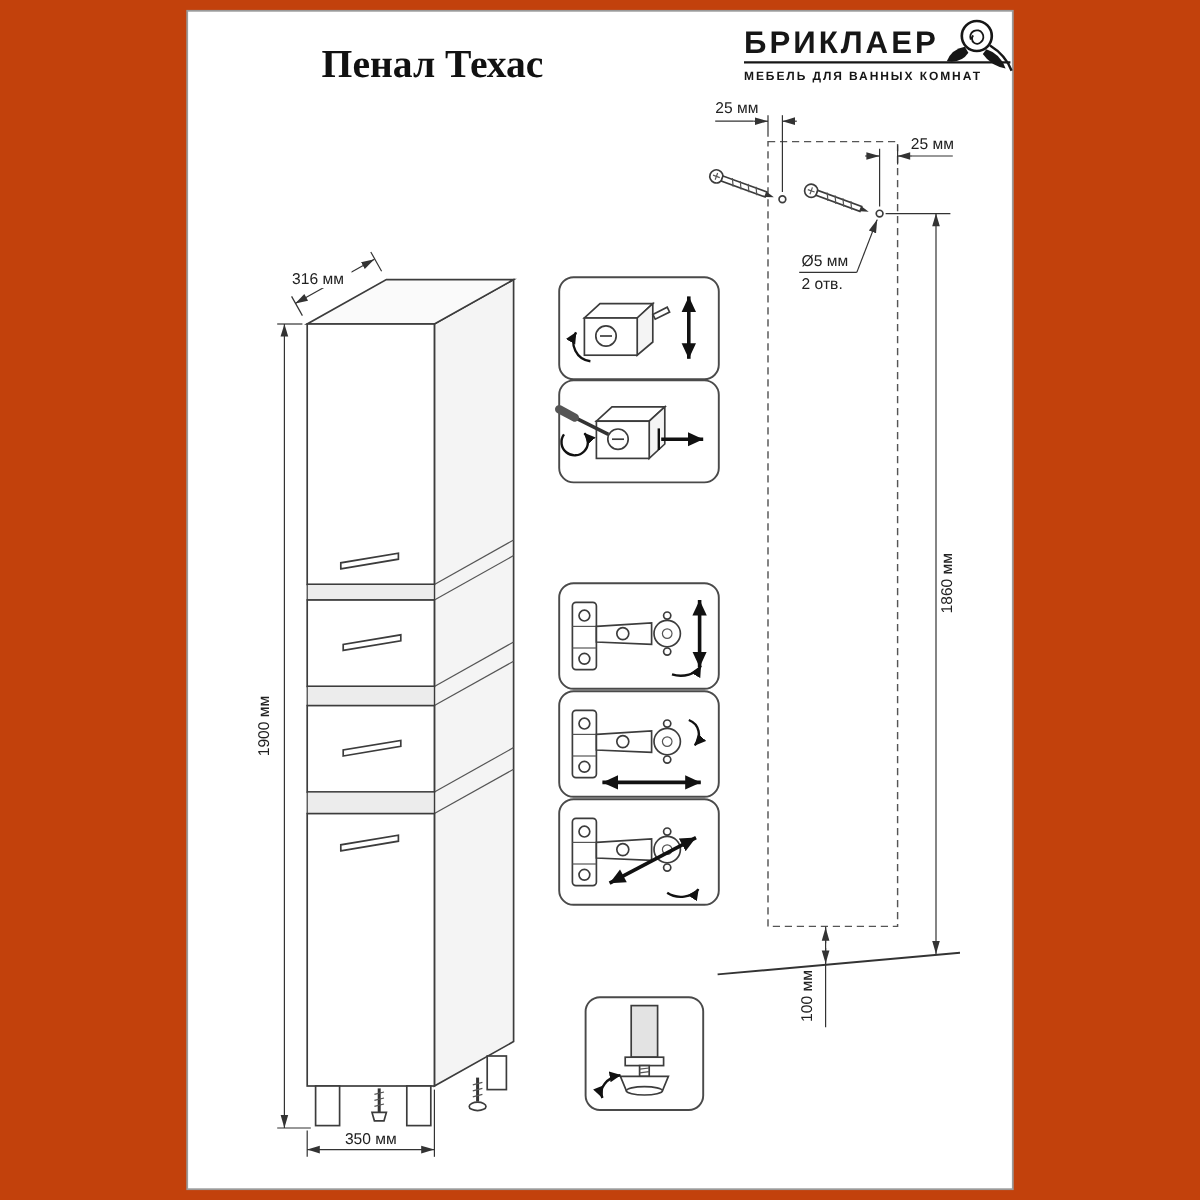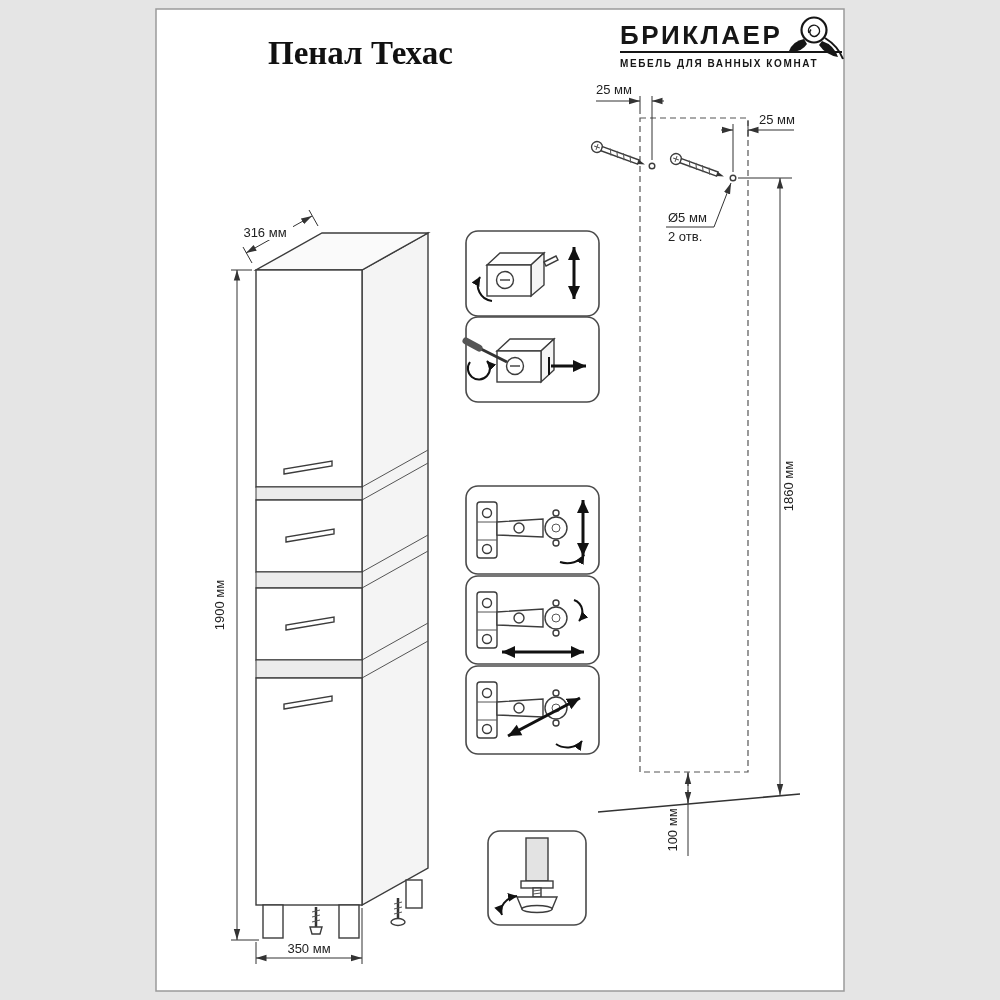--- a/index.html
+++ b/index.html
@@ -1,16 +1,16 @@
 <!DOCTYPE html>
 <html><head>
 <meta charset="utf-8">
 <style>
   html,body{margin:0;padding:0;background:#ffffff;}
-  .page{position:relative;width:1000px;height:1000px;background:#e5e5e5;font-family:"Liberation Sans",sans-serif;overflow:hidden;}
+  .page{position:relative;width:1000px;height:1000px;background:#c2410c;font-family:"Liberation Sans",sans-serif;overflow:hidden;}
   svg{position:absolute;left:0;top:0;}
   .title-text{font-family:"Liberation Serif",serif;font-weight:bold;font-size:33px;fill:#111;}
   .brand-text{font-family:"Liberation Sans",sans-serif;font-weight:bold;font-size:26px;letter-spacing:2.5px;fill:#161616;}
   .tagline-text{font-family:"Liberation Sans",sans-serif;font-weight:bold;font-size:10px;letter-spacing:1.6px;fill:#161616;}
   .dim-text{font-size:13px;font-family:"Liberation Sans",sans-serif;fill:#222;}
   .ln{stroke:#3c3c3c;stroke-width:1.4;fill:none;}
   .thin{stroke:#555;stroke-width:1;fill:none;}
   .fw{fill:#ffffff;stroke:#3c3c3c;stroke-width:1.4;}
   .fl{fill:#f4f4f4;stroke:#3c3c3c;stroke-width:1.4;}
   .gap{fill:#ececec;stroke:#3c3c3c;stroke-width:1;}

